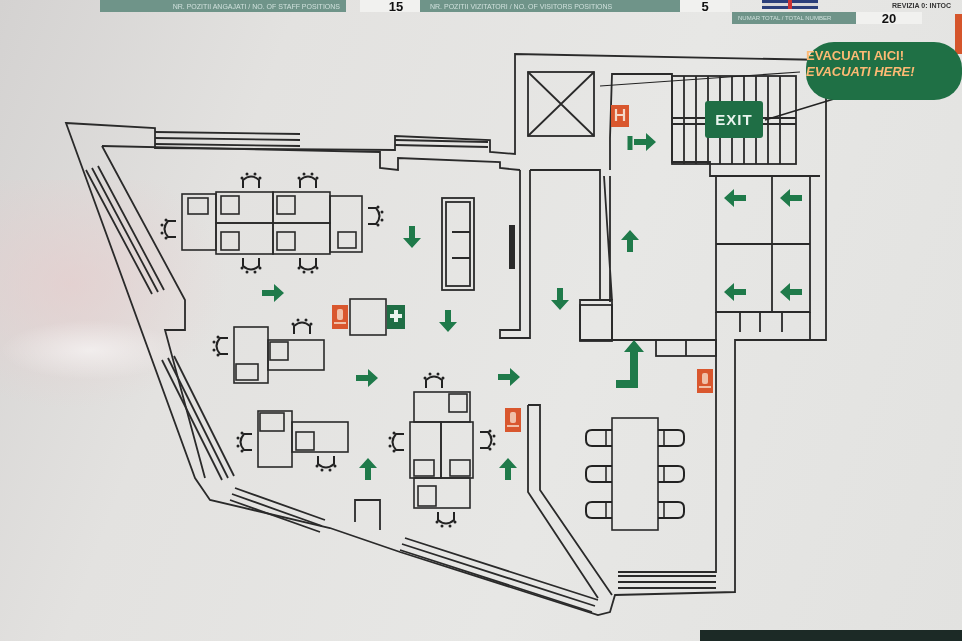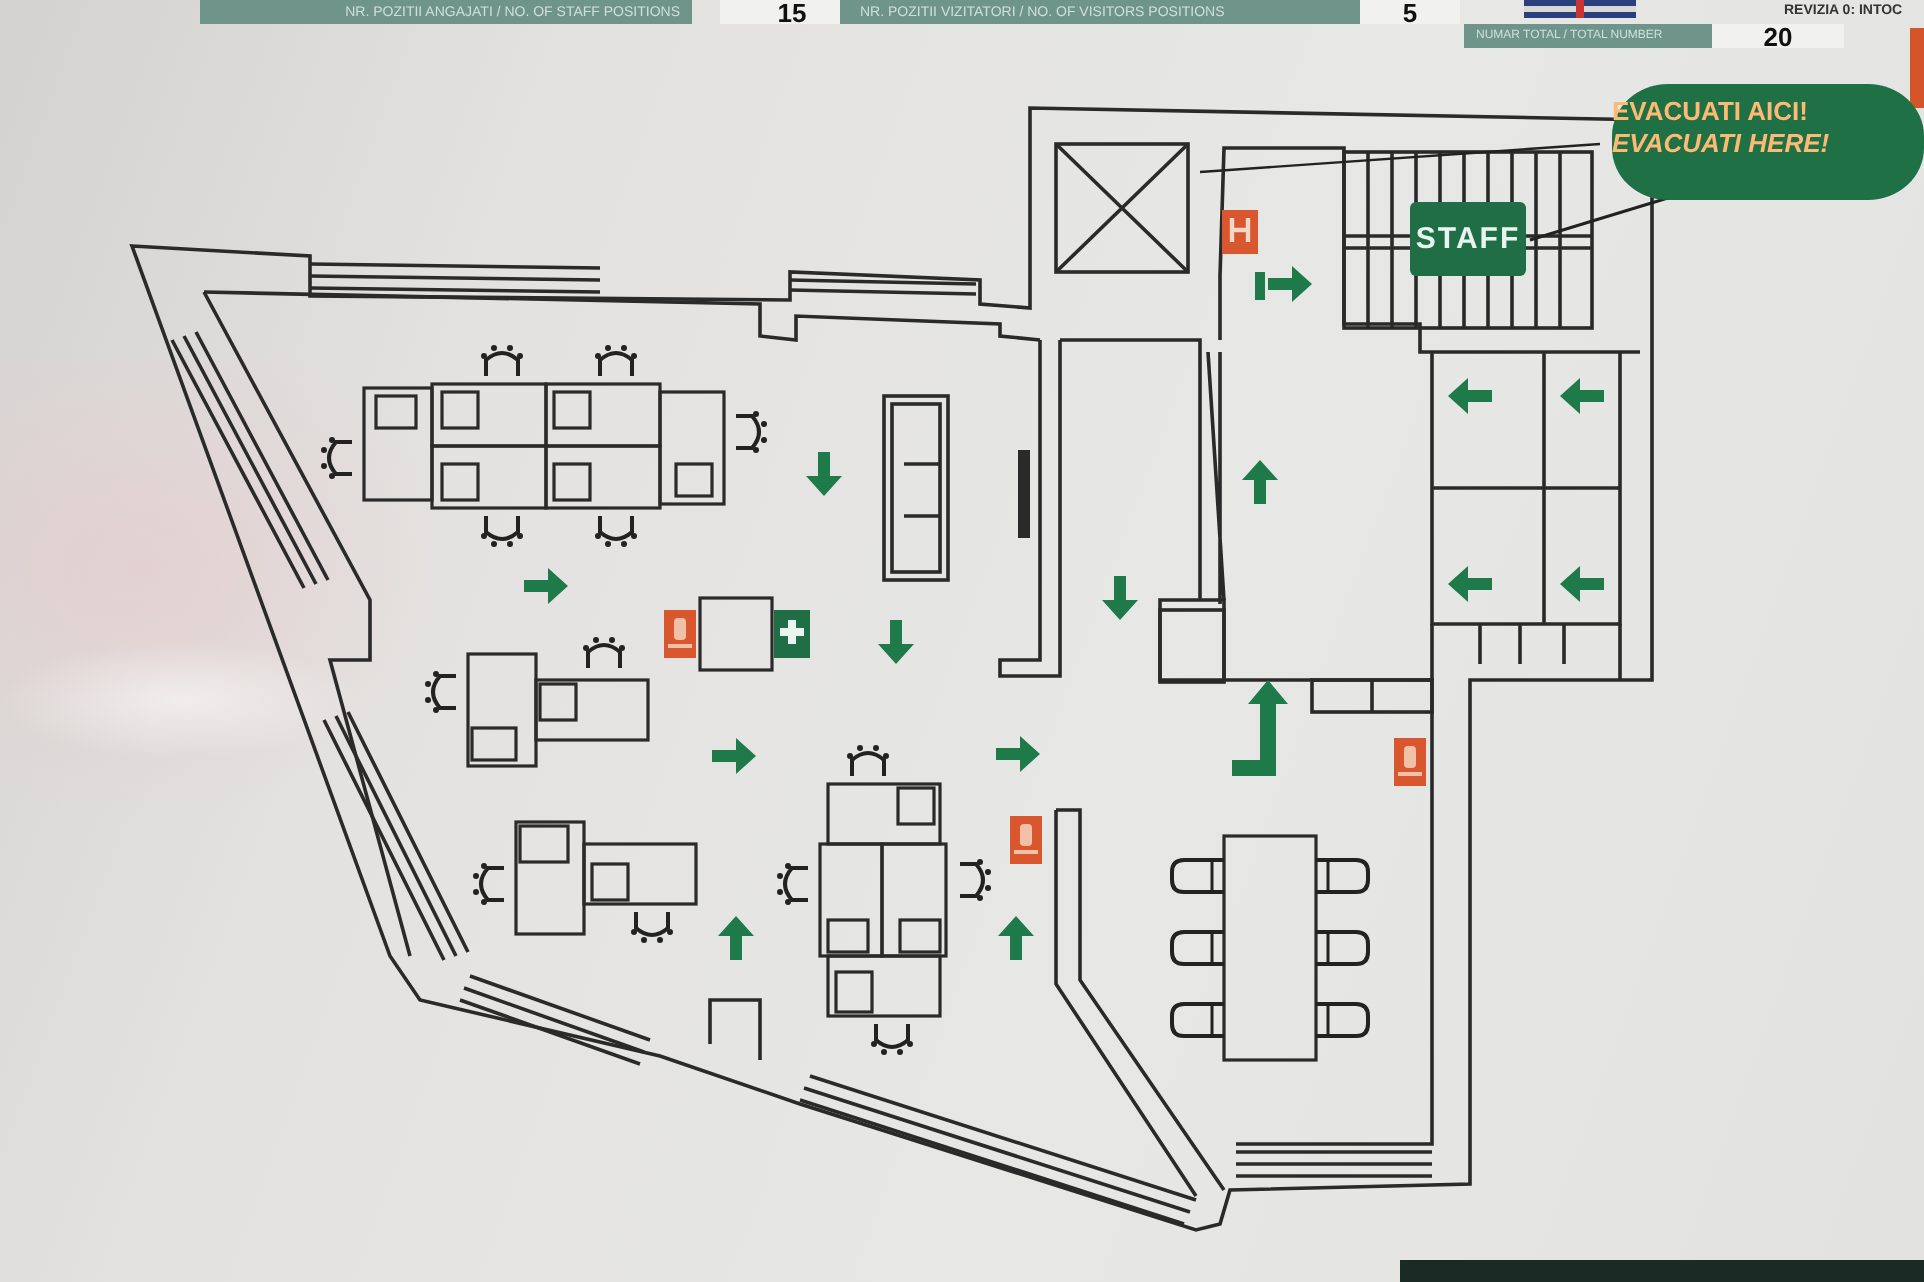--- a/index.html
+++ b/index.html
@@ -213,19 +213,19 @@
       <use href="#arrowR" transform="translate(792,292) rotate(180)"></use>
     </g>
     <path d="M616,380 L630,380 L630,352 L624,352 L634,340 L644,352 L638,352 L638,388 L616,388 Z" fill="#1f7a4a"></path>
     <path d="M630,150 L630,136" stroke="#1f7a4a" stroke-width="5" fill="none"></path>
 
     <path d="M765,120 L870,88" stroke="#222" stroke-width="1.5" fill="none"></path>
     <path d="M600,86 L800,72" stroke="#222" stroke-width="1.2" fill="none"></path>
   </svg>
 
   <div class="exit">
-      <span>STAFF</span>
+      <span>EXIT</span>
     </div>
   <div class="bubble">
     <div>EVACUATI AICI!</div>
     <div class="l2">EVACUATI HERE!</div>
   </div>
 </div>
 
 </body></html>

